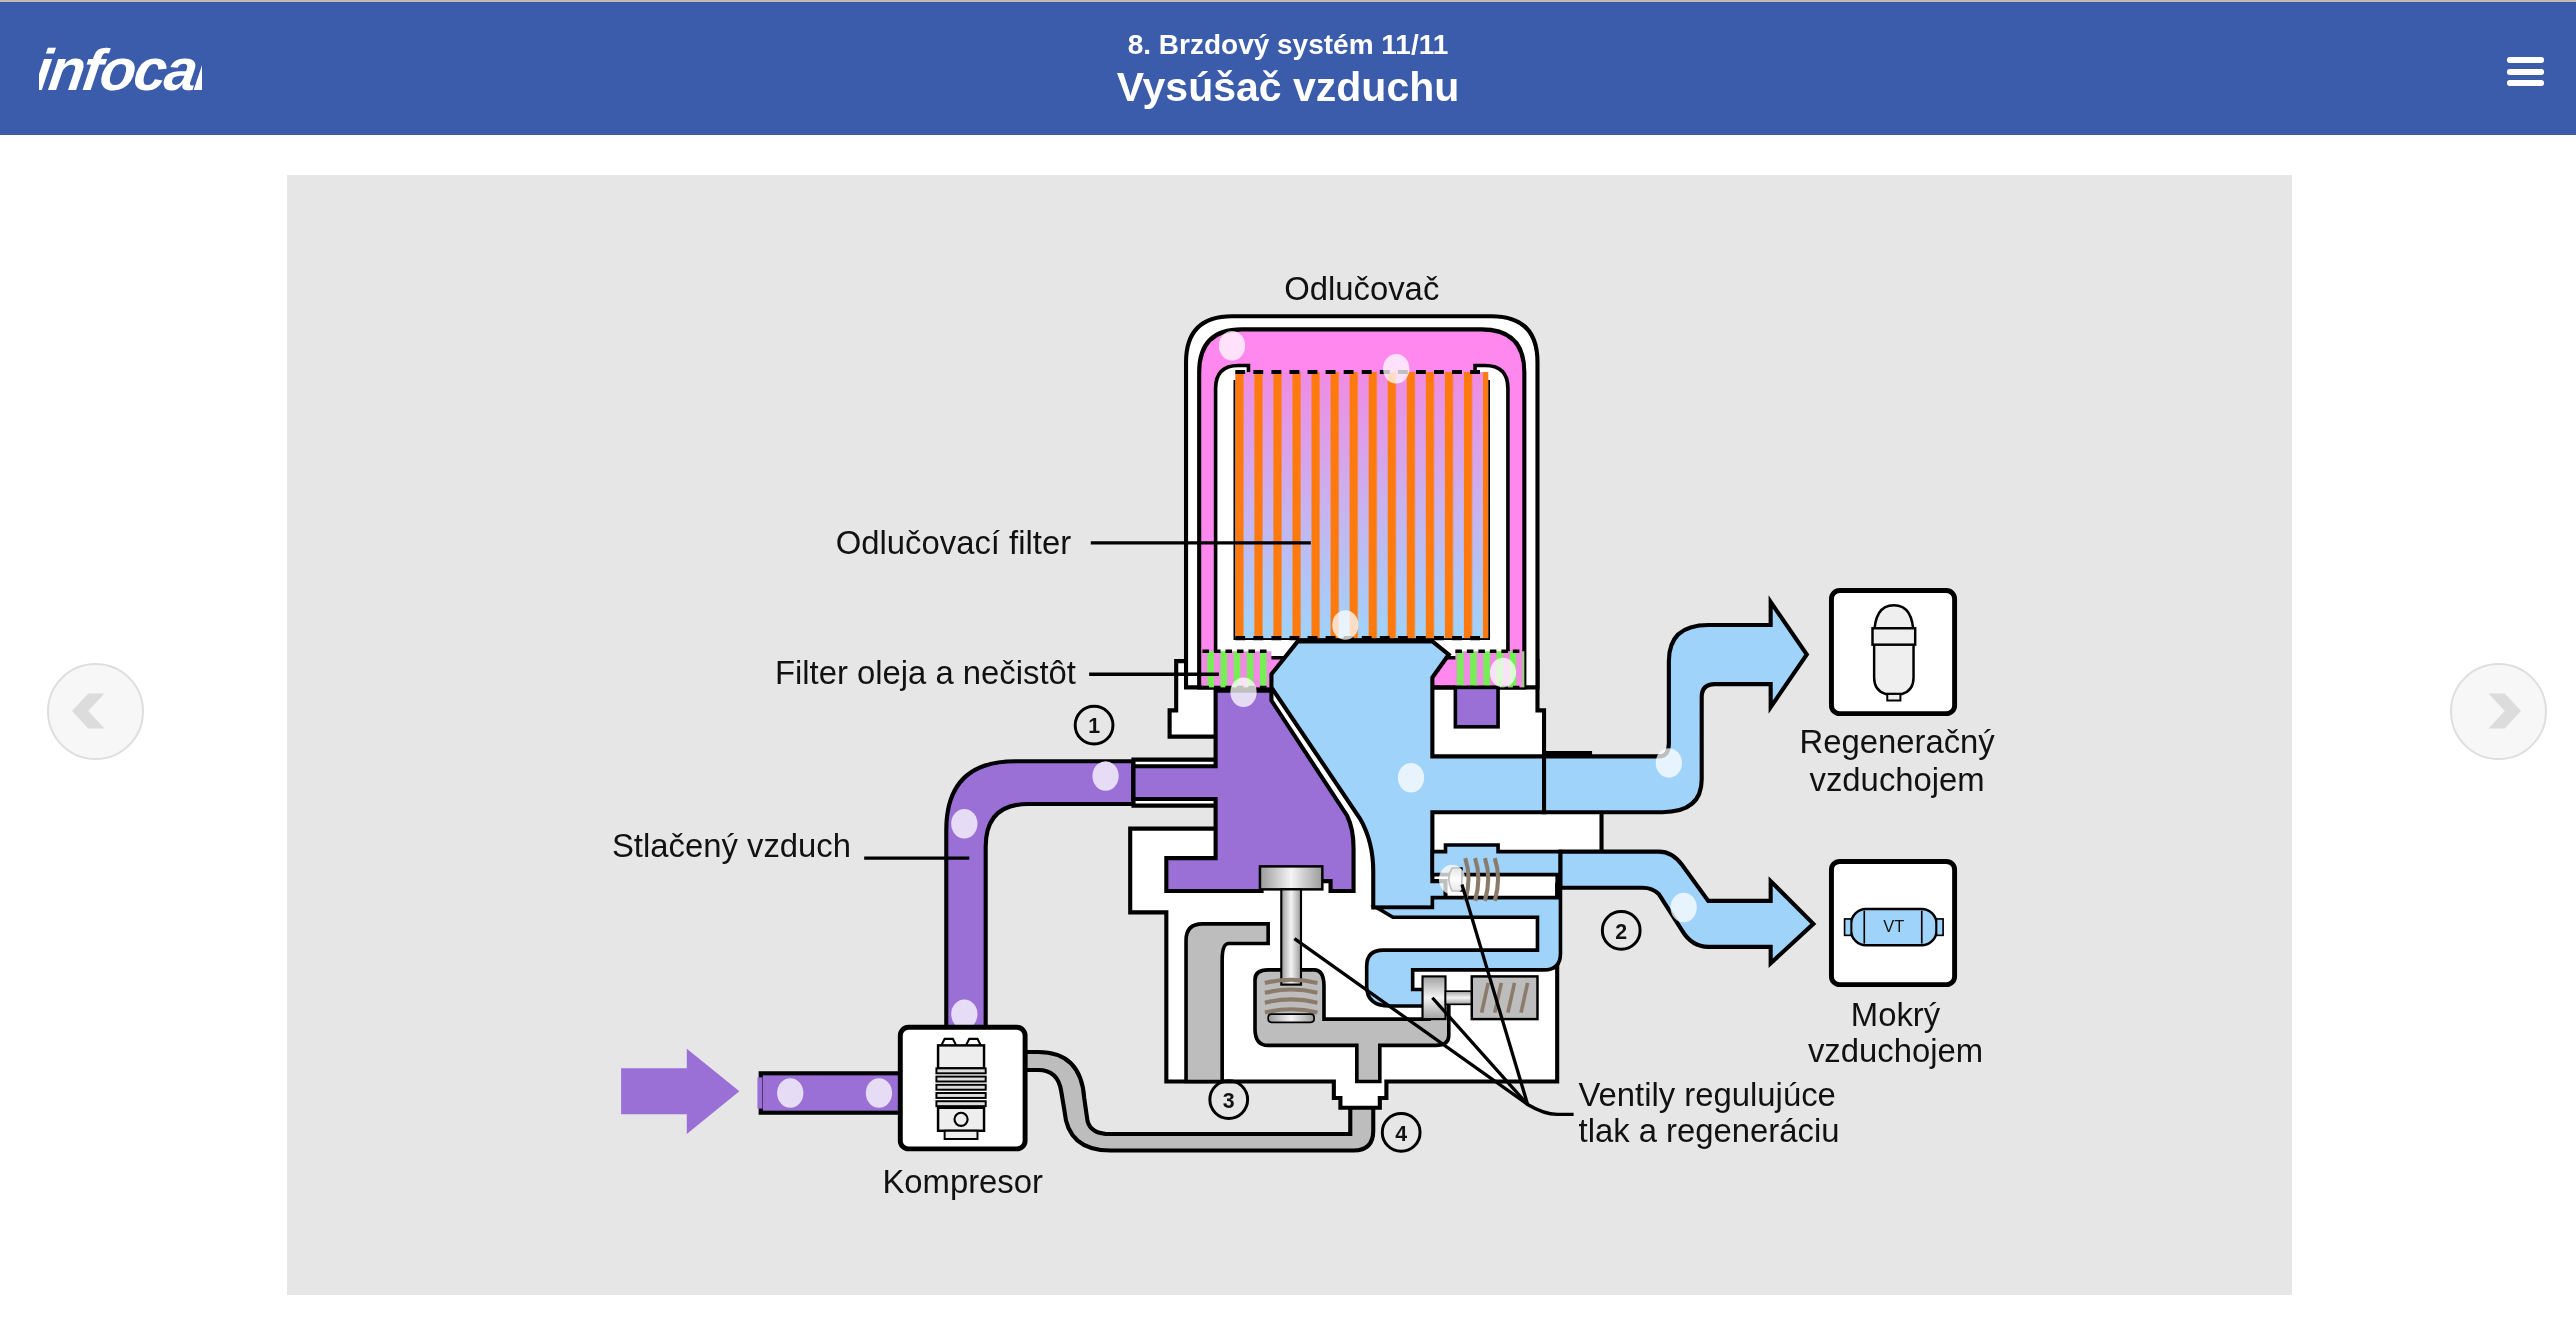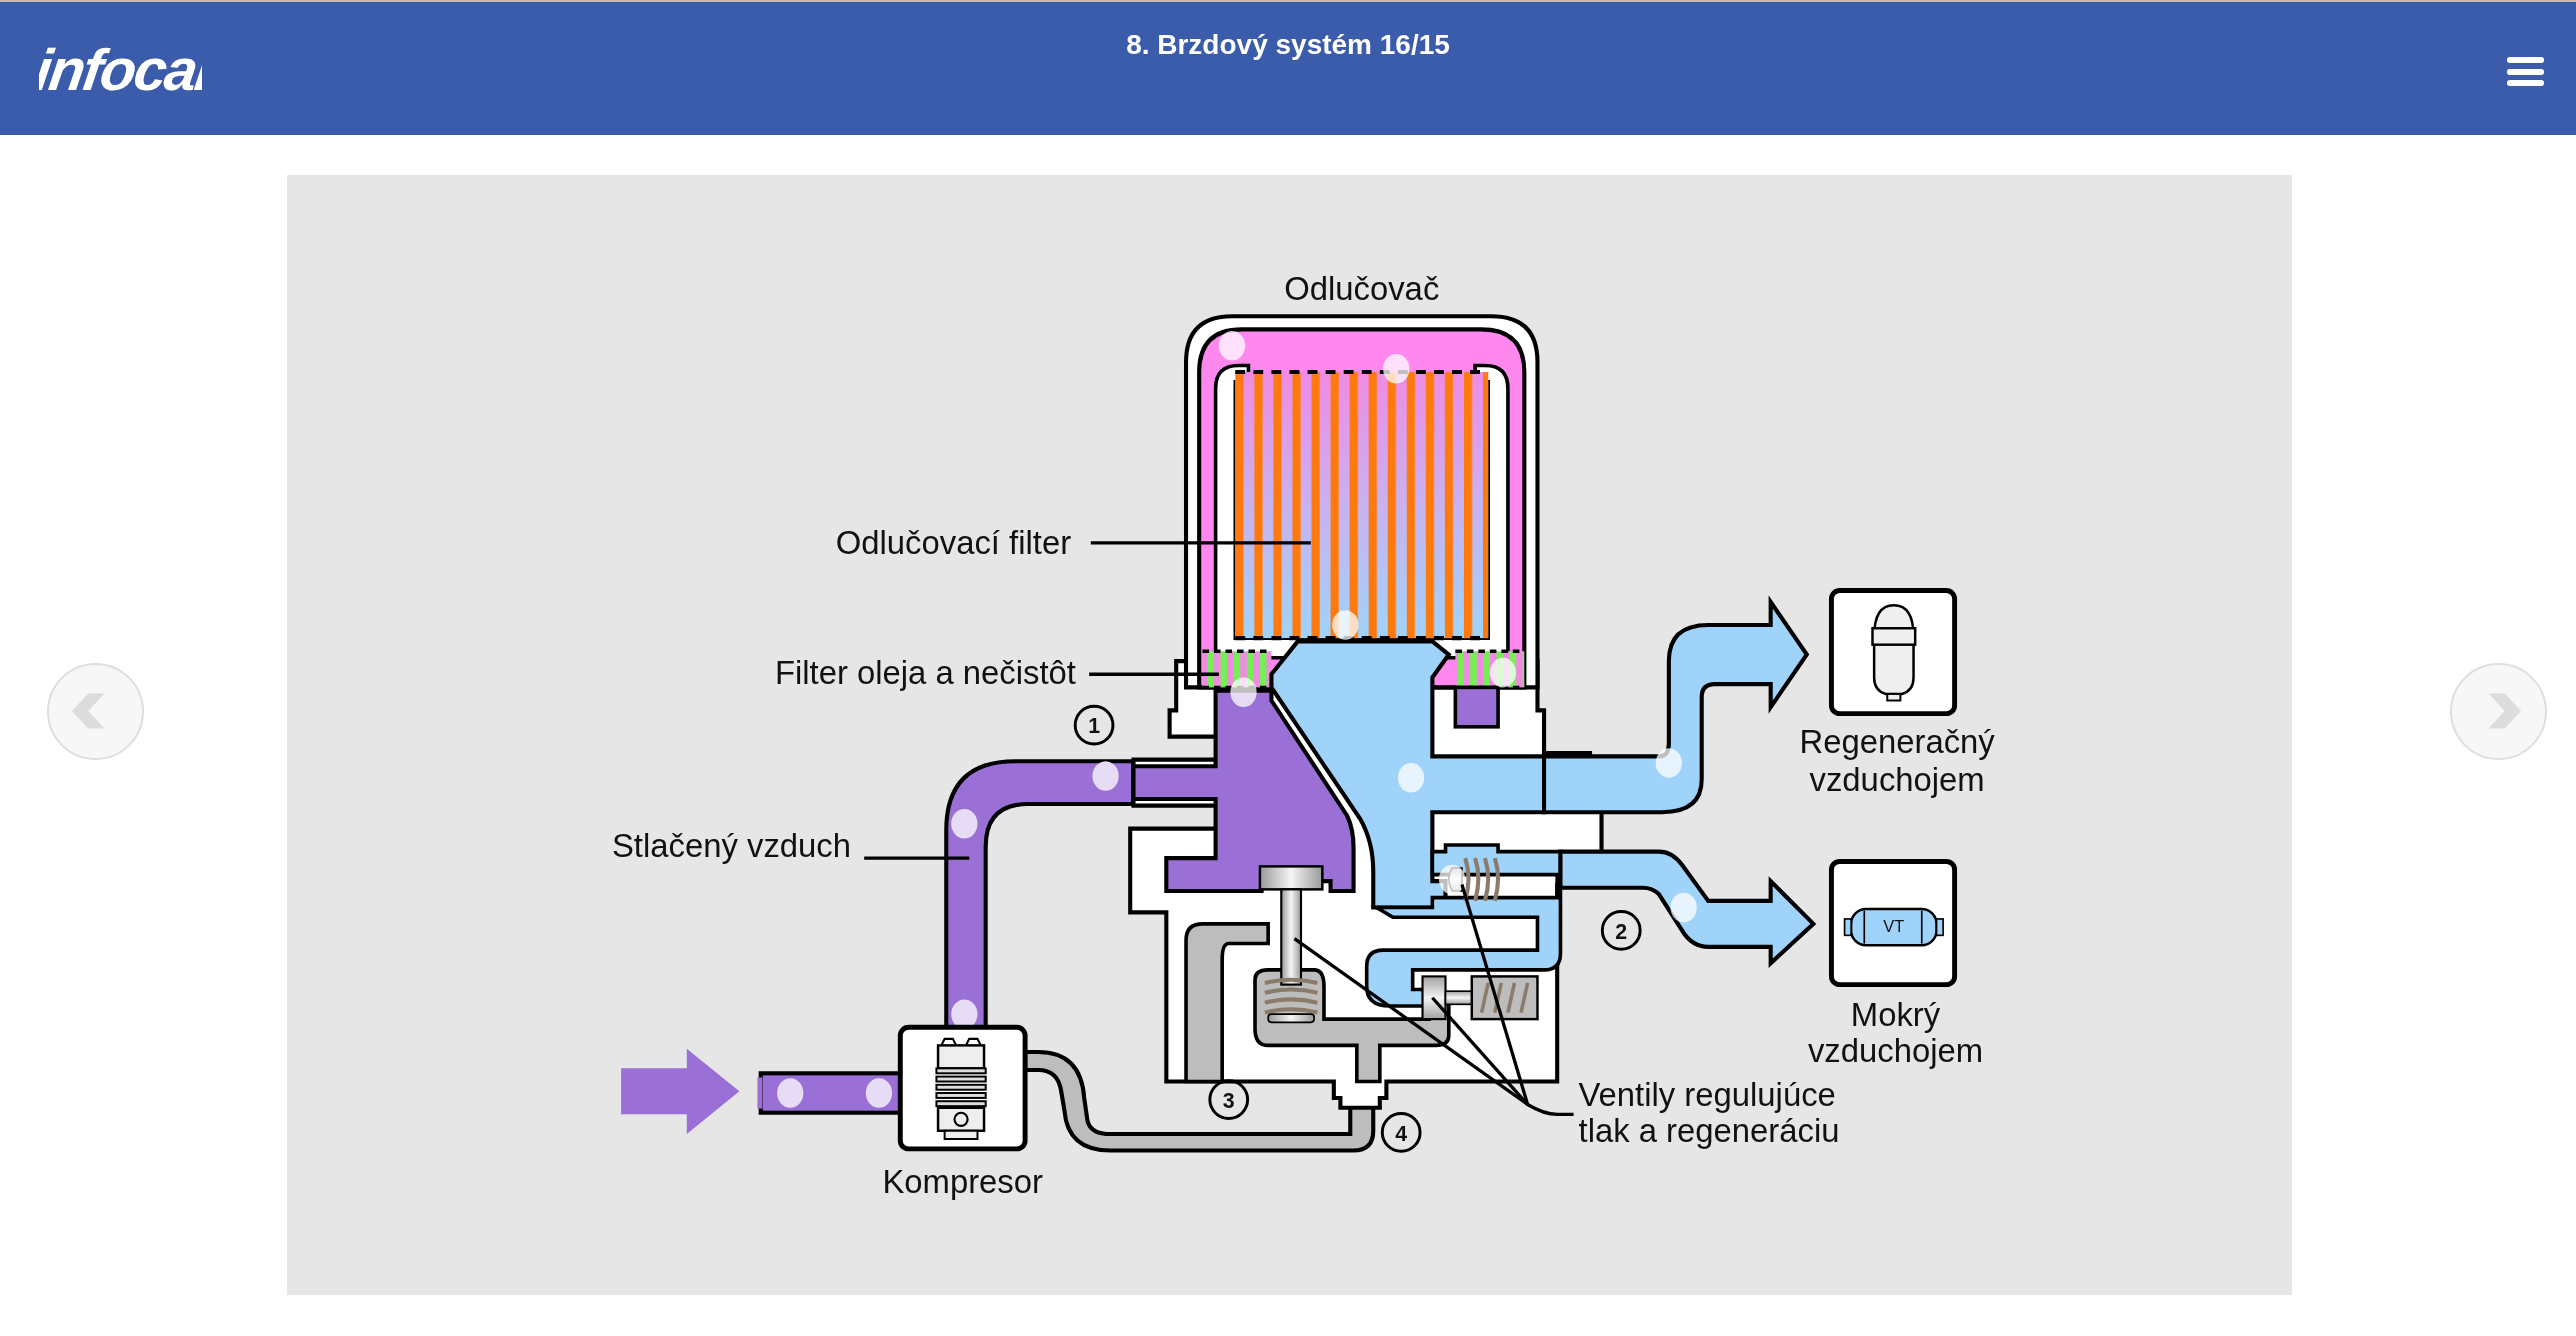--- a/index.html
+++ b/index.html
@@ -26,21 +26,22 @@
 </head>
 <body>
 
 <div class="header">
   <div class="logo">
     <svg viewBox="0 0 240 100">
       <text x="2" y="80" font-family="Liberation Sans, sans-serif" font-style="italic" font-weight="bold" font-size="86" fill="#ffffff" letter-spacing="-3" transform="skewX(-8)">infocar</text>
     </svg>
   </div>
   <div class="titles">
-    <div class="subtitle">8. Brzdový systém 16/15</div>
+    <div class="subtitle">8. Brzdový systém 11/11</div>
+    <div class="title">Vysúšač vzduchu</div>
   </div>
   <div class="menu-btn">
     <span style="top:1.4px"></span>
     <span style="top:13px"></span>
     <span style="top:24px"></span>
   </div>
 </div>
 
 <div class="nav-arrow nav-prev">
   <svg viewBox="0 0 136 136">

